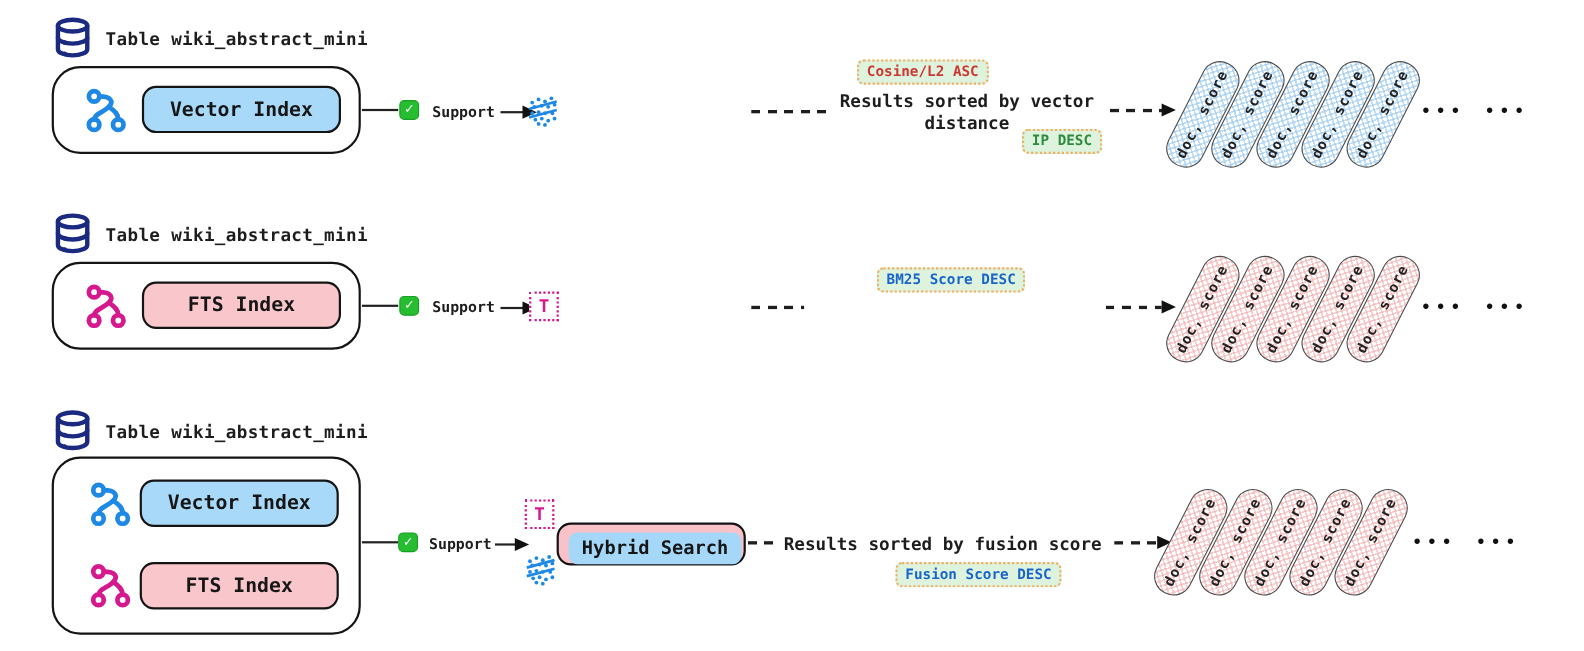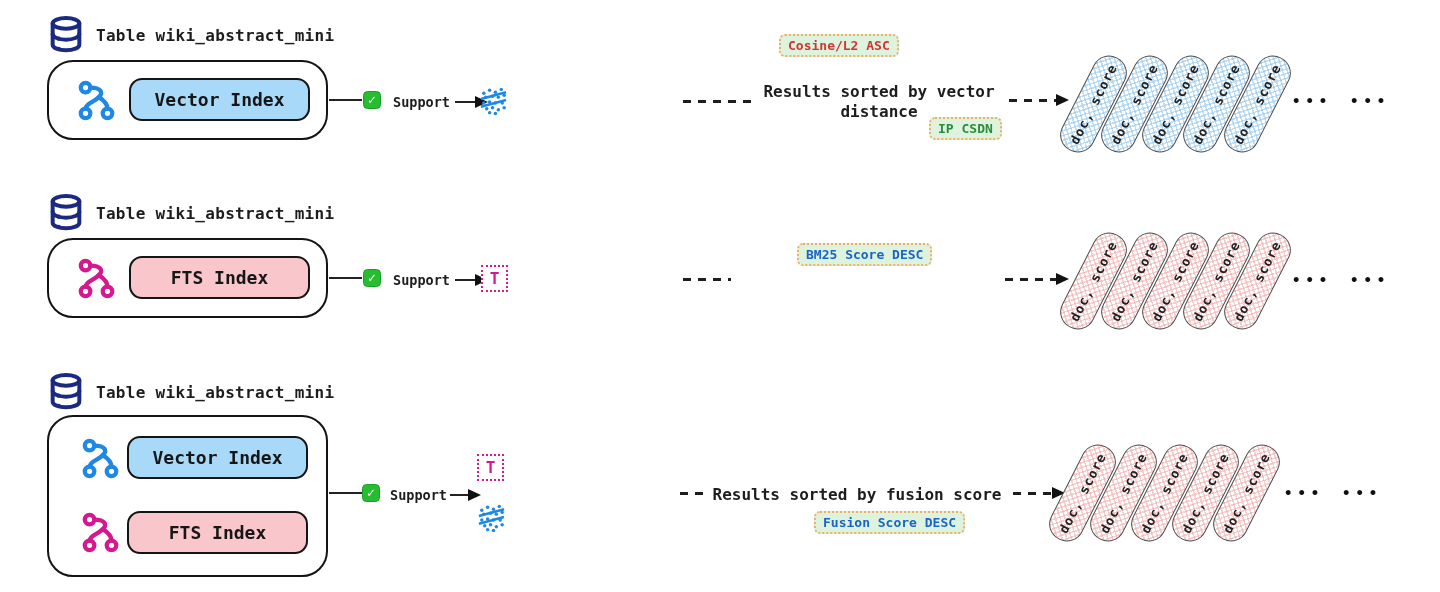--- a/index.html
+++ b/index.html
@@ -107,23 +107,23 @@
     <div class="abs pill blue" style="left:129px;top:78px;width:181px;height:43px">Vector Index</div>
     <div class="abs hline" style="left:329px;top:99px;width:33px"></div>
     <div class="abs check" style="left:363px;top:91px">✓</div>
     <div class="abs mono support" style="left:393px;top:94px">Support</div>
     <div class="abs hline" style="left:455px;top:101px;width:21px"></div>
     <div class="abs ahead" style="left:475px;top:96px"></div>
     <svg class="abs icn icon-blue" style="left:478px;top:85px" width="31" height="32">
         <use href="#sym-scatter"></use>
       </svg>
     <div class="abs dash" style="left:683px;top:100px;width:70px"></div>
-    <div class="abs badge red" style="left:779px;top:34px">Cosine/L2 ASC</div>
+    <div class="abs badge red" style="left:779px;top:54px">Cosine/L2 ASC</div>
     <div class="abs results" style="left:748px;top:82px;width:262px">Results sorted by vector distance</div>
-    <div class="abs badge green" style="left:929px;top:117px">IP CSDN</div>
+    <div class="abs badge green" style="left:929px;top:117px">IP DESC</div>
     <div class="abs dash" style="left:1009px;top:99px;width:49px"></div>
     <div class="abs ahead" style="left:1056px;top:94px"></div>
     <div class="abs card bluep" style="left:1076px;top:52px">
         <span>doc, score</span>
       </div>
     <div class="abs card bluep" style="left:1117px;top:52px">
         <span>doc, score</span>
       </div>
     <div class="abs card bluep" style="left:1158px;top:52px">
         <span>doc, score</span>
@@ -193,20 +193,23 @@
     <div class="abs pill pink" style="left:127px;top:156px;width:181px;height:43px">FTS Index</div>
     <div class="abs hline" style="left:329px;top:137px;width:33px"></div>
     <div class="abs check" style="left:362px;top:129px">✓</div>
     <div class="abs mono support" style="left:390px;top:132px">Support</div>
     <div class="abs hline" style="left:450px;top:139px;width:19px"></div>
     <div class="abs ahead" style="left:468px;top:134px"></div>
     <div class="abs ticon" style="left:477px;top:99px">T</div>
     <svg class="abs icn icon-blue" style="left:476px;top:147px" width="31" height="32">
         <use href="#sym-scatter"></use>
       </svg>
+    <div class="abs hybrid-outer" style="left:506px;top:120px;width:172px;height:39px">
+      <div class="hybrid-inner">Hybrid Search</div>
+    </div>
     <div class="abs dash" style="left:680px;top:137px;width:26px"></div>
     <div class="abs badge bluec" style="left:814px;top:156px">Fusion Score DESC</div>
     <div class="abs results" style="left:702px;top:130px;width:310px">Results sorted by fusion score</div>
     <div class="abs dash" style="left:1013px;top:137px;width:40px"></div>
     <div class="abs ahead" style="left:1052px;top:132px"></div>
     <div class="abs card pinkp" style="left:1065px;top:86px">
         <span>doc, score</span>
       </div>
     <div class="abs card pinkp" style="left:1106px;top:86px">
         <span>doc, score</span>

